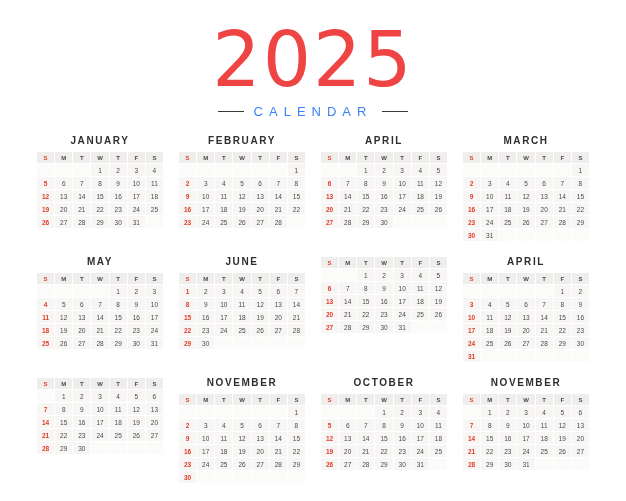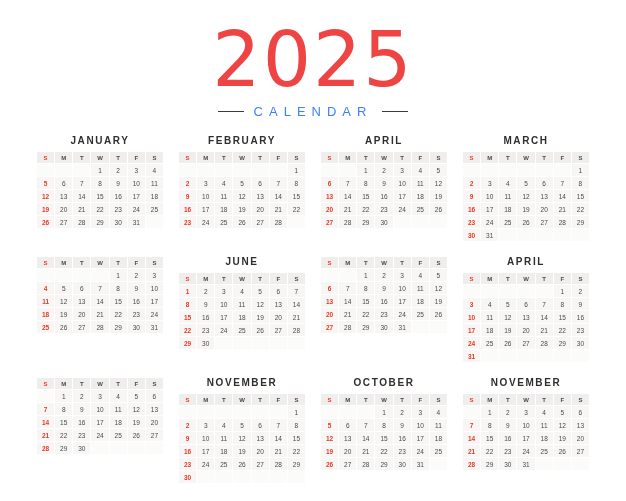--- a/index.html
+++ b/index.html
@@ -381,20 +381,21 @@
               <td class="empty"></td>
               <td class="empty"></td>
               <td class="empty"></td>
               <td class="empty"></td>
               <td class="empty"></td>
             </tr>
           </tbody>
         </table>
       </div>
       <div class="month">
+        <div class="month-name">MAY</div>
         <table class="cal">
           <thead>
             <tr>
               <th class="wk-sun">S</th>
               <th>M</th>
               <th>T</th>
               <th>W</th>
               <th>T</th>
               <th>F</th>
               <th>S</th>

